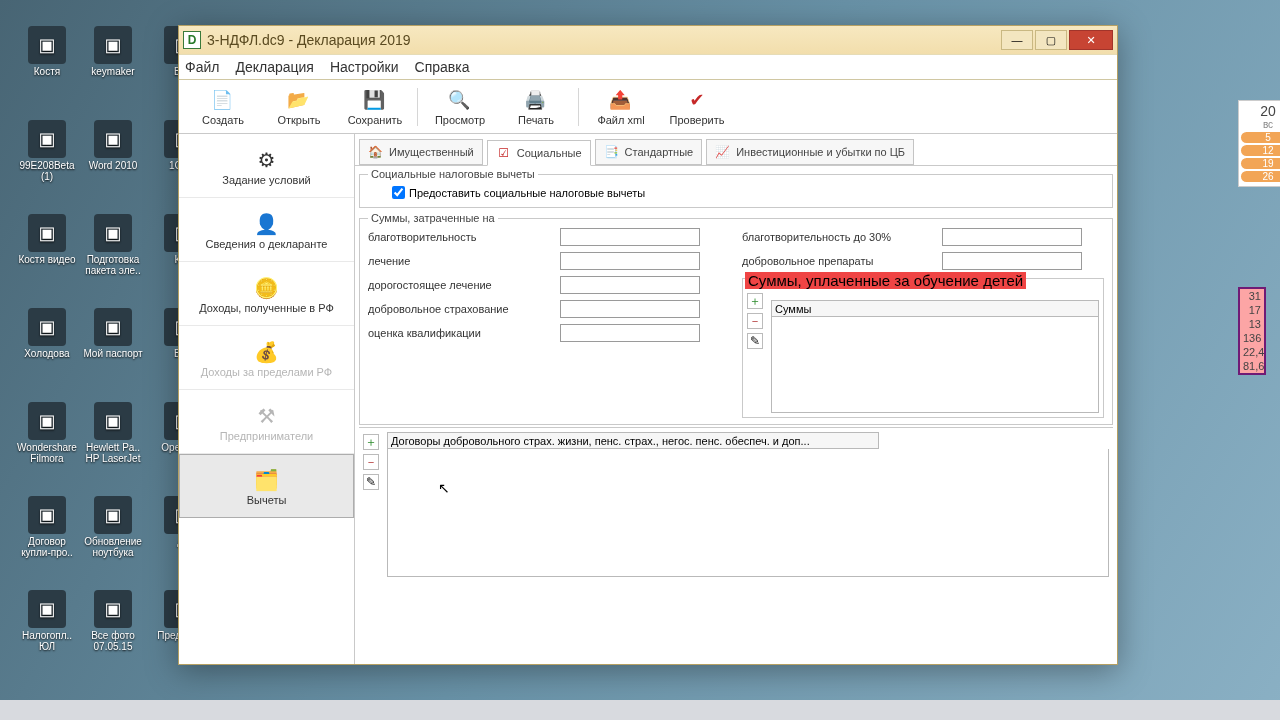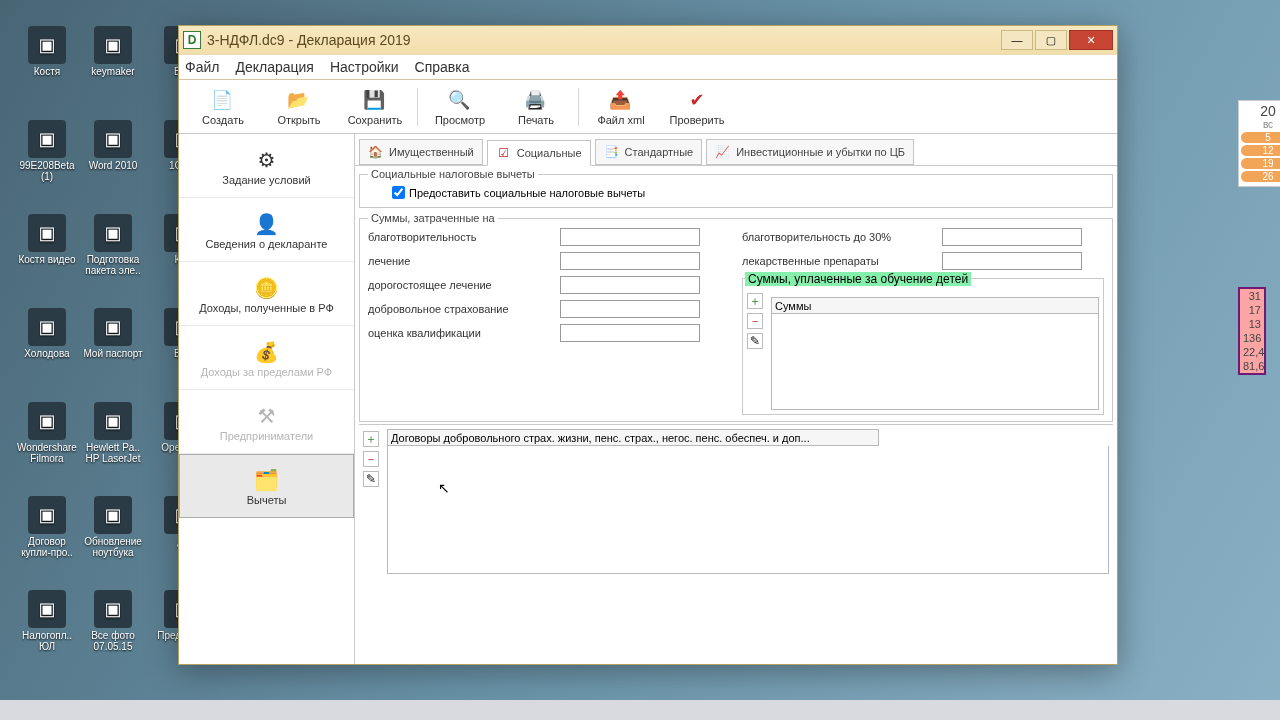--- a/index.html
+++ b/index.html
@@ -34,21 +34,21 @@
   fieldset { border:1px solid #c9c9c9; margin:2px 4px; padding:4px 8px 6px; font-size:11px; position:relative;}
   fieldset > legend { font-size:11px; color:#444; padding:0 3px; }
   .chk-row { font-size:11px; display:flex; align-items:center; gap:4px; margin:2px 0 2px 4px;padding-left:20px;}
   .cols { display:flex; gap:12px;}
   .col { flex:1; display:flex; flex-direction:column; gap:6px;}
   .frow { display:flex; align-items:center; gap:12px;}
   .frow label { width:180px; font-size:11px; color:#333;}
   .frow input[type=text] { flex:1; height:18px; border:1px solid #9a9a9a; font-size:11px; padding:0 2px; max-width:140px;}
   .col2 .frow label { width:188px;}
   .mini-group { border:1px solid #c9c9c9; position:relative; padding:4px; margin-top:2px;}
-  .mini-group .mg-title { position:relative; top:-11px; left:-2px; background:#86efac; font-size:12px; padding:0 3px; display:inline-block;}
+  .mini-group .mg-title { position:relative; top:-11px; left:-2px; background:#ef4444; font-size:15px; padding:0 3px; display:inline-block;}
   .little-tools{ position:absolute; left:4px; top:14px; display:flex; flex-direction:column; gap:4px;}
   .little-tools .lt { width:16px;height:16px;border:1px solid #bbb;display:flex;align-items:center;justify-content:center;font-size:12px;line-height:1;background:#fff;}
   .mg-header { margin-left:24px; border:1px solid #b9b9b9; height:17px; font-size:11px; padding:0 3px; display:flex;align-items:center;background:#f6f6f6;}
   .mg-list { margin-left:24px; height:96px; border:1px solid #b9b9b9; border-top:none; background:#fff;}
   .contracts { flex:1; border-top:1px solid #c9c9c9; position:relative; padding:4px; margin:0 4px 4px;}
   .contracts .mg-header { width: calc(100% - 24px - 230px); }
   .contracts .mg-list  { width: calc(100% - 24px); height: 128px; }
   .cursor { position:absolute; left:438px; top:480px; font-size:14px; color:#000; pointer-events:none;}
   .right-slice { position:absolute; right:0; top:100px; width:42px; font-size:11px; color:#444; }
   .right-slice .cal { background:#ffffff; border:1px solid #ccc; width:60px; padding:2px; }
@@ -297,21 +297,21 @@
                   <label>оценка квалификации</label>
                   <input type="text" style="">
                 </div>
             </div>
             <div class="col col2">
               <div class="frow">
                   <label>благотворительность до 30%</label>
                   <input type="text" style="">
                 </div>
               <div class="frow">
-                  <label>лекарственные препараты</label>
+                  <label>добровольное препараты</label>
                   <input type="text" style="">
                 </div>
               <div class="mini-group" style="flex:1;">
                 <span class="mg-title">Суммы, уплаченные за обучение детей</span>
                 <div class="little-tools">
                   <div class="lt" style="color:#2a8a2a">＋</div>
                   <div class="lt" style="color:#b03030">－</div>
                   <div class="lt">✎</div>
                 </div>
                 <div class="mg-header">Суммы</div>

